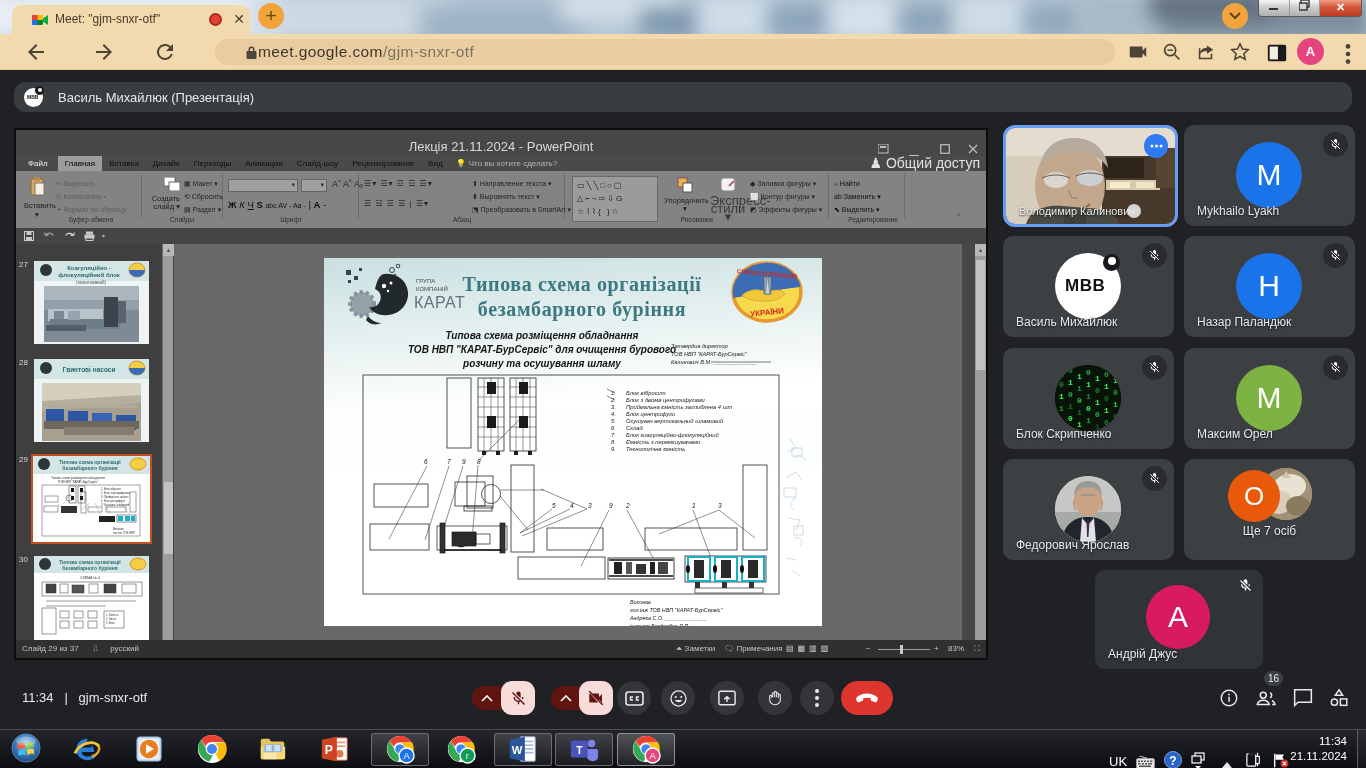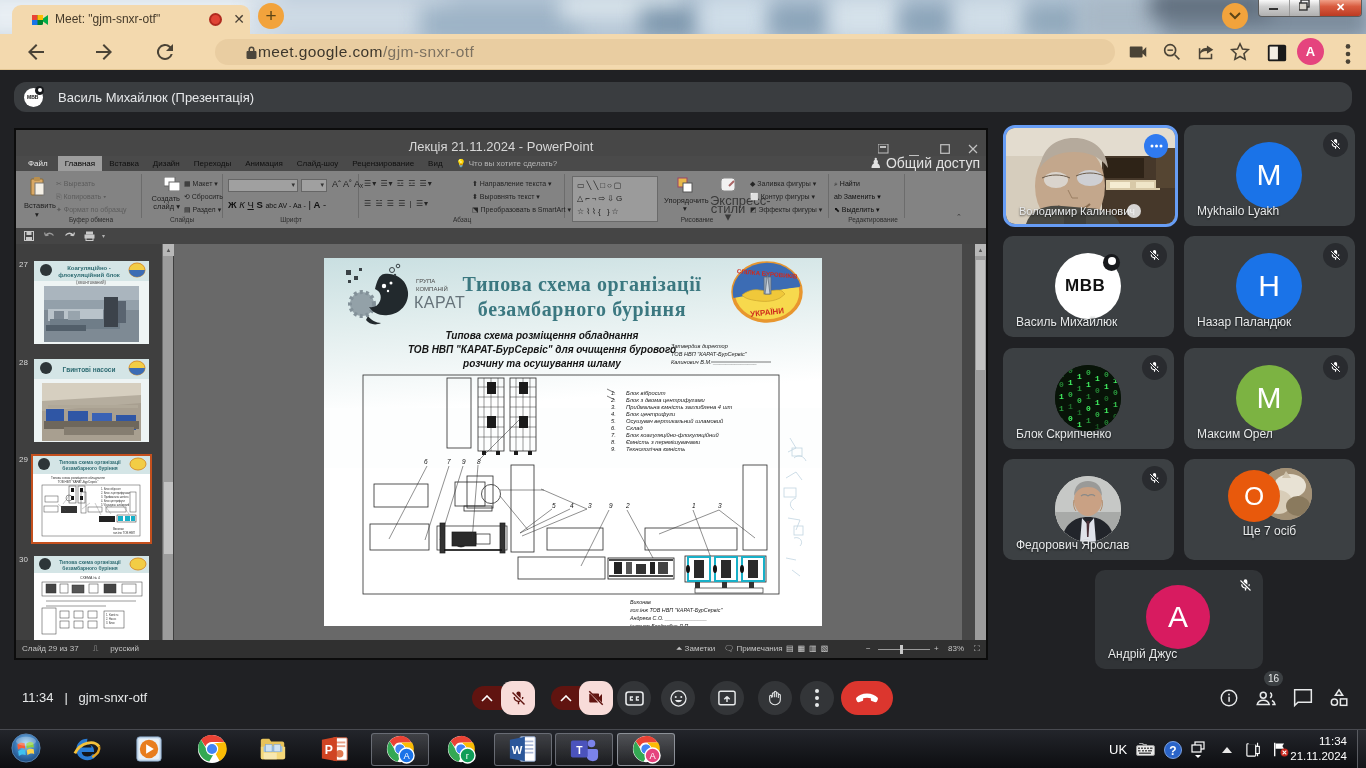--- a/index.html
+++ b/index.html
@@ -989,21 +989,21 @@
   <svg class="tbico" style="left:631px;transform:none" width="30" height="30" viewBox="0 0 32 32">
     <circle cx="16" cy="16" r="14" fill="#fff"></circle>
     <path d="M16 2a14 14 0 0 1 12.2 7H16a7 7 0 0 0-6.6 4.5L5 7.7A14 14 0 0 1 16 2z" fill="#ea4335"></path>
     <path d="M28.9 9a14 14 0 0 1-5.2 19l-6-10.4A7 7 0 0 0 17.4 9z" fill="#fbbc05"></path>
     <path d="M5 7.8l6.1 10.4a7 7 0 0 0 6.5 3.8l-4.3 7.5A14 14 0 0 1 5 7.8z" fill="#34a853"></path>
     <circle cx="16" cy="16" r="5.5" fill="#4285f4" stroke="#fff"></circle>
     <circle cx="23" cy="23" r="8" fill="#e5447e" stroke="#fff" stroke-width="1.5"></circle>
     <text x="23" y="27" font-size="10" fill="#fff" text-anchor="middle">A</text>
   </svg>
 
-  <div style="position:absolute;left:1109px;top:0;height:39px;display:flex;align-items:center;color:#fff">
+  <div style="position:absolute;left:1109px;top:0;height:39px;display:flex;align-items:flex-end;color:#fff">
     <span style="font-size:13px">UK</span>
     <svg style="margin-left:9px" width="19" height="13" viewBox="0 0 19 13">
         <rect x="0.5" y="2.5" width="18" height="10" rx="1.5" fill="#e8e8e8" stroke="#999"></rect>
         <path d="M3 0c4 0 4 2 8 2" stroke="#ddd" fill="none"></path>
         <g fill="#555">
           <rect x="2" y="4.5" width="2" height="1.5"></rect>
           <rect x="5" y="4.5" width="2" height="1.5"></rect>
           <rect x="8" y="4.5" width="2" height="1.5"></rect>
           <rect x="11" y="4.5" width="2" height="1.5"></rect>
           <rect x="14" y="4.5" width="2.5" height="1.5"></rect>

